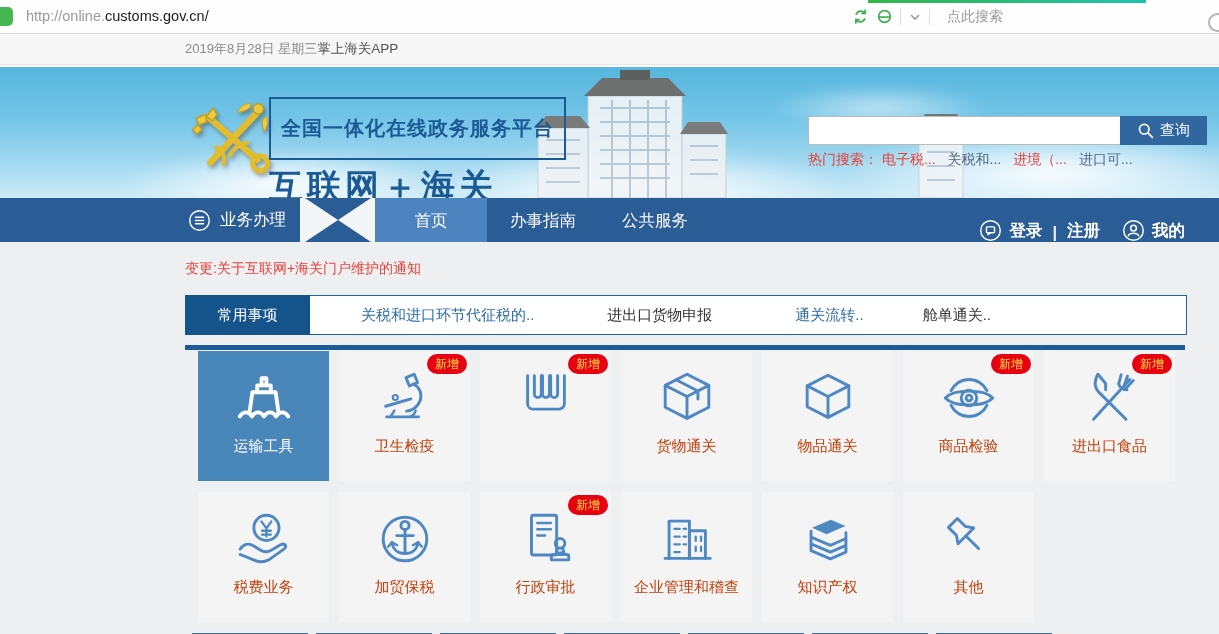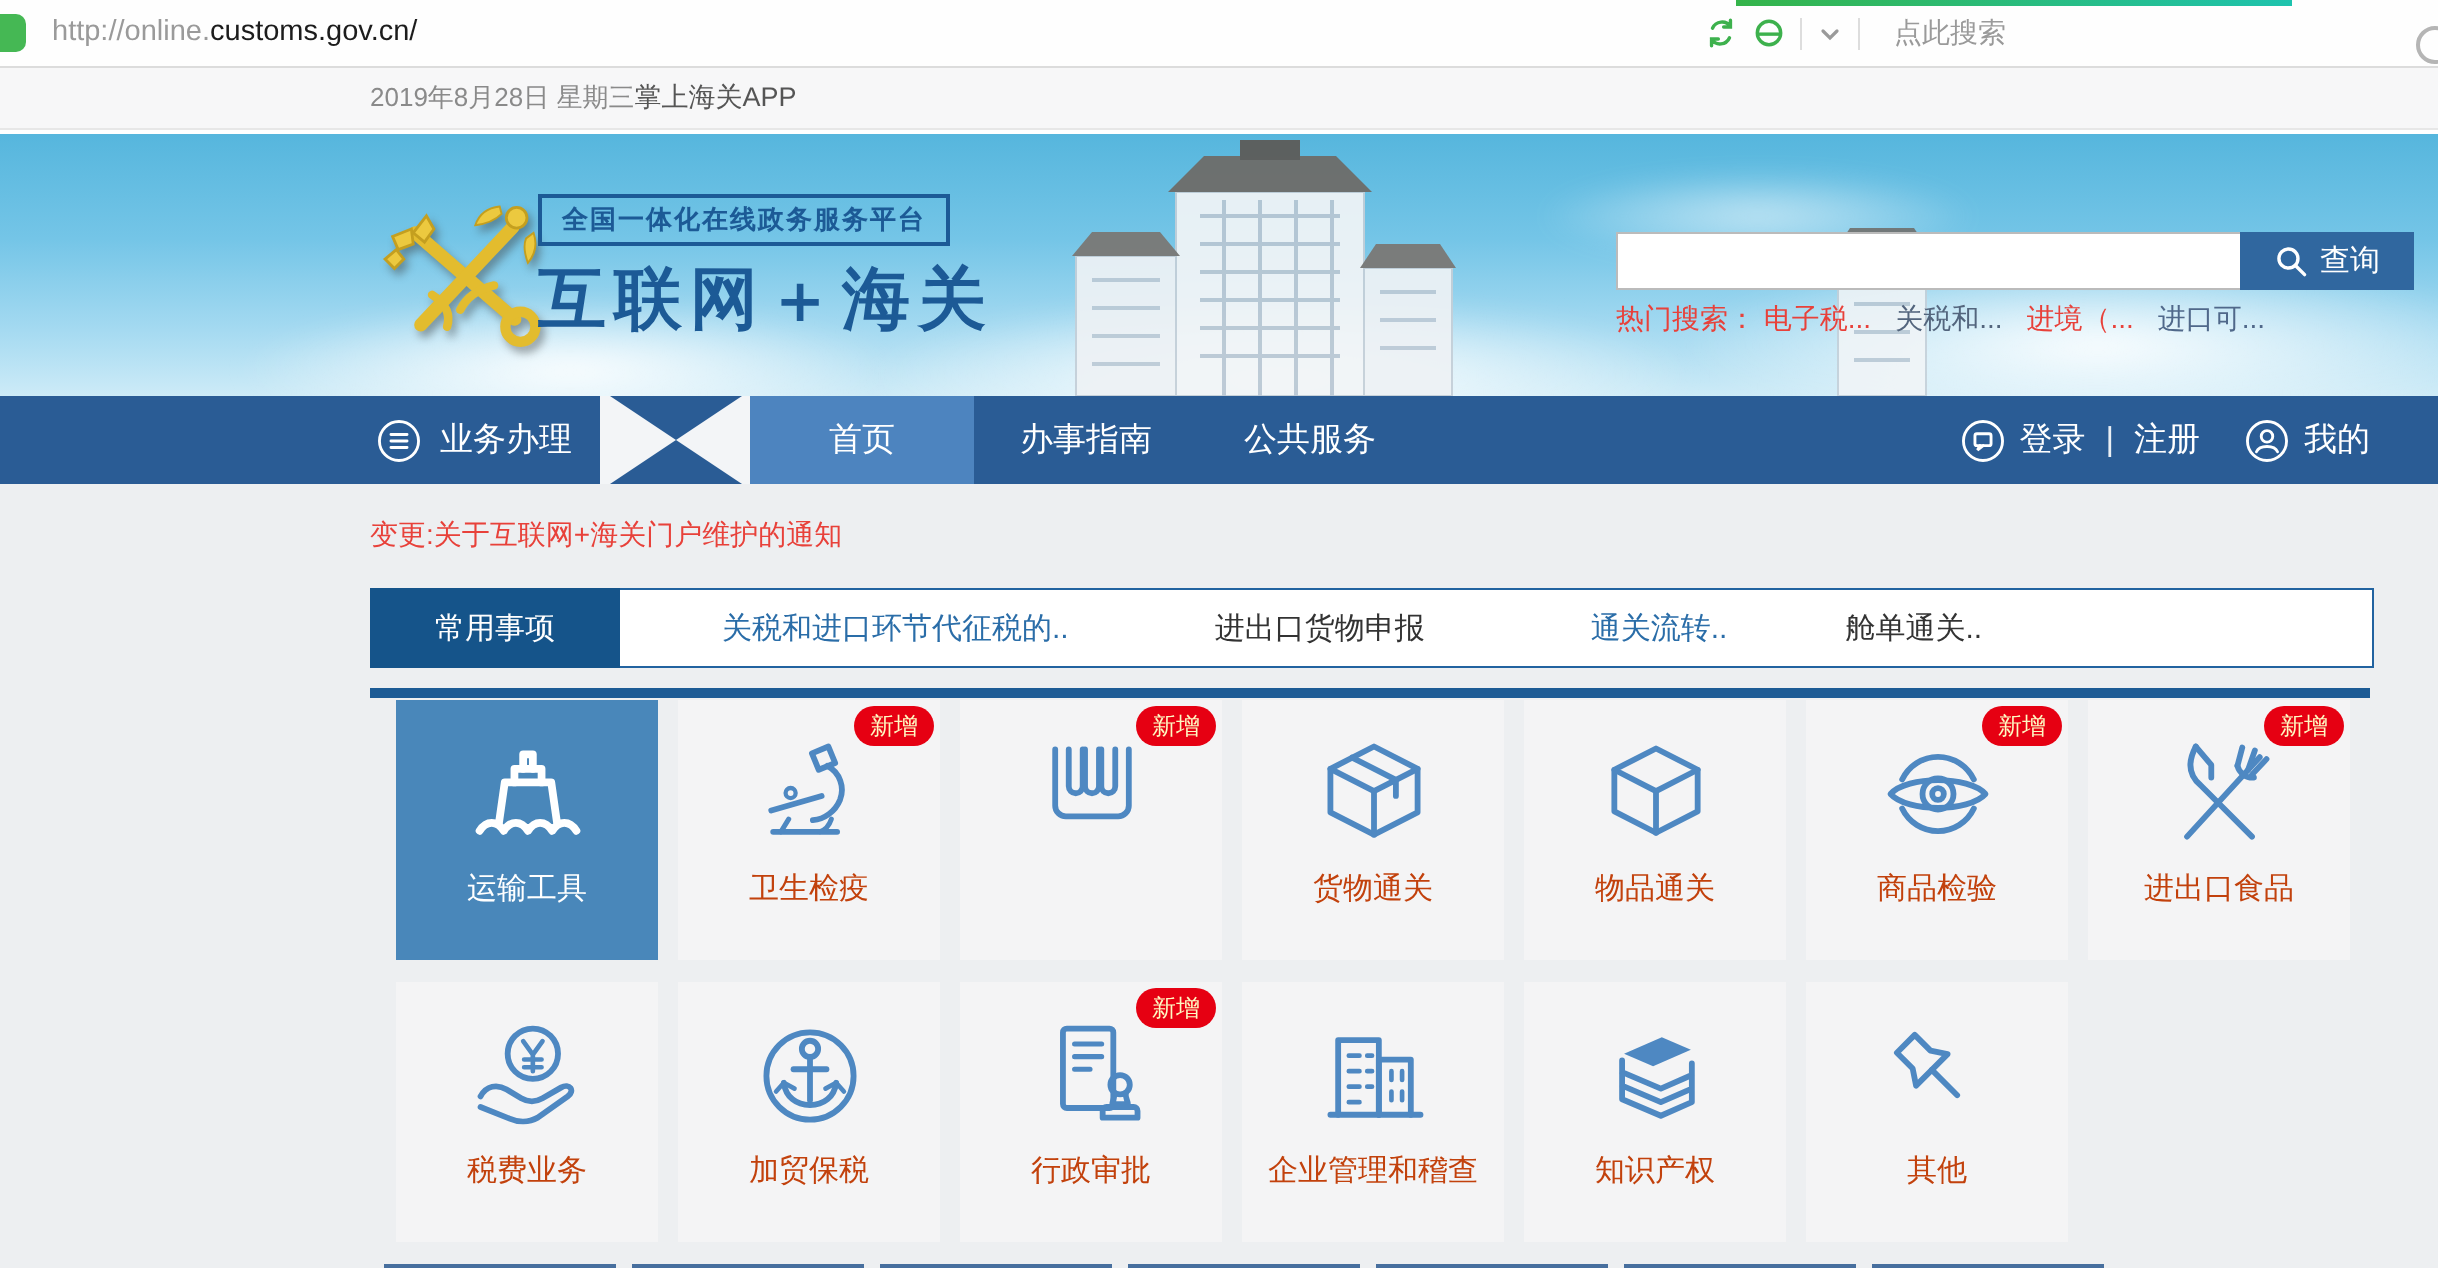--- a/index.html
+++ b/index.html
@@ -25,22 +25,22 @@
   .app-link{color:#555;font-size:13.5px;cursor:pointer;}
   .white-strip{height:2px;background:#fff;}
 
   
   .hero{position:relative;height:131px;overflow:hidden;
     background:linear-gradient(180deg,#56b6dd 0%,#74c5e7 40%,#a5daf1 75%,#cdebf7 100%);}
   .cloud{position:absolute;background:radial-gradient(closest-side,rgba(255,255,255,.95),rgba(255,255,255,0));filter:blur(6px);}
   .hero .ct{height:131px;}
   .emblem{position:absolute;left:0;top:24px;width:94px;height:94px;filter:drop-shadow(2px 3px 2px rgba(60,60,60,.45));}
   .hero-titles{position:absolute;left:84px;top:30px;color:var(--title-blue,#1c5a96);}
-  .platform-badge{display:inline-block;border:2px solid var(--title-blue,#1c5a96);padding:2px 10px;
-    font-size:13px;font-weight:bold;letter-spacing:1px;}
+  .platform-badge{display:inline-block;border:2px solid var(--title-blue,#1c5a96);padding:16px 10px;
+    font-size:20px;font-weight:bold;letter-spacing:1px;}
   .site-title{font-size:34px;font-weight:bold;letter-spacing:4px;margin-top:4px;}
   .building{position:absolute;bottom:0;opacity:.92;}
   .hero-search{position:absolute;left:623px;top:49px;display:flex;z-index:3;}
   .hero-search input{width:295px;height:27px;border:1px solid #bbb;border-right:none;padding:0 8px;font-size:14px;outline:none;}
   .search-btn{width:87px;height:29px;background:#30679f;color:#fff;font-size:15px;border:none;cursor:pointer;
     display:flex;align-items:center;justify-content:center;gap:6px;}
   .hot-search{position:absolute;left:623px;top:84px;font-size:14px;z-index:3;white-space:nowrap;}
   .hot-label{color:#e8413a;}
   .hot-link{margin-right:12px;cursor:pointer;}
 
@@ -50,21 +50,21 @@
   .menu-btn{position:absolute;left:0;top:0;height:44px;display:flex;align-items:center;gap:9px;padding-left:3px;color:#fff;font-size:16.5px;cursor:pointer;}
   .nav-icon{width:23px;height:23px;stroke:#fff;fill:none;stroke-width:1.5;stroke-linecap:round;}
   .bowtie{position:absolute;left:115px;top:0;width:75px;height:44px;background:#f3f5f7;}
   .bowtie .tri-t,.bowtie .tri-b{position:absolute;left:50%;transform:translateX(-50%);width:0;height:0;
     border-left:33px solid transparent;border-right:33px solid transparent;}
   .bowtie .tri-t{top:0;border-top:22px solid var(--nav-blue,#2a5c95);}
   .bowtie .tri-b{bottom:0;border-bottom:22px solid var(--nav-blue,#2a5c95);}
   .nav-tabs{position:absolute;left:190px;top:0;display:flex;height:44px;}
   .nav-tab{width:112px;text-align:center;line-height:44px;color:#fff;font-size:16.5px;cursor:pointer;}
   .nav-tab.active{background:var(--tab-active-blue,#4d84bf);}
-  .nav-right{position:absolute;right:0;top:0;height:44px;display:flex;align-items:center;color:#fff;font-size:16.5px;}
+  .nav-right{position:absolute;right:0;top:0;height:44px;display:flex;align-items:flex-end;color:#fff;font-size:16.5px;font-weight:bold;}
   .nav-right .sep{margin:0 10px;opacity:.9;}
   .nav-right .lbl{cursor:pointer;}
   .nav-right svg{margin-right:7px;}
   .gap22{width:22px;}
 
   
   .notice-row{padding-top:17px;padding-bottom:17px;}
   .notice-link{color:var(--notice-red,#e8413a);font-size:14px;cursor:pointer;}
 
   
@@ -82,21 +82,21 @@
 
   
   .grid{margin-top:1px;padding-left:13px;display:flex;flex-wrap:wrap;gap:11px 10px;box-sizing:border-box;}
   .tile{position:relative;width:131px;height:130px;background:#f4f4f5;text-align:center;cursor:pointer;}
   .tile.active{background:var(--tile-active-blue,#4987ba);}
   .tile .ic{width:62px;height:62px;margin:16px auto 0;color:var(--icon-blue,#4e88c2);}
   .tile.active .ic{color:#fff;}
   .tile .ic svg{width:100%;height:100%;}
   .tile .lb{margin-top:6px;padding:0 5px;font-size:15px;line-height:1.4;color:#c2410c;}
   .tile.active .lb{color:#fff;}
-  .badge{position:absolute;top:3px;right:3px;background:var(--badge-red,#e60012);color:#fef9c3;font-size:12px;
+  .badge{position:absolute;top:3px;right:3px;background:var(--badge-red,#e60012);color:#fde047;font-size:12px;
     line-height:1;padding:4px 8px;border-radius:10px;}
 
   
   .stub-row{margin-top:11px;padding-left:7px;display:flex;gap:8px;}
   .stub{width:116px;height:8px;background:linear-gradient(180deg,#476f9e 0 2px,#7d9fc4 2px 5px,#b7c9dd 5px 100%);}
 </style>
 </head>
 <body>
 
 <div class="viewport">

